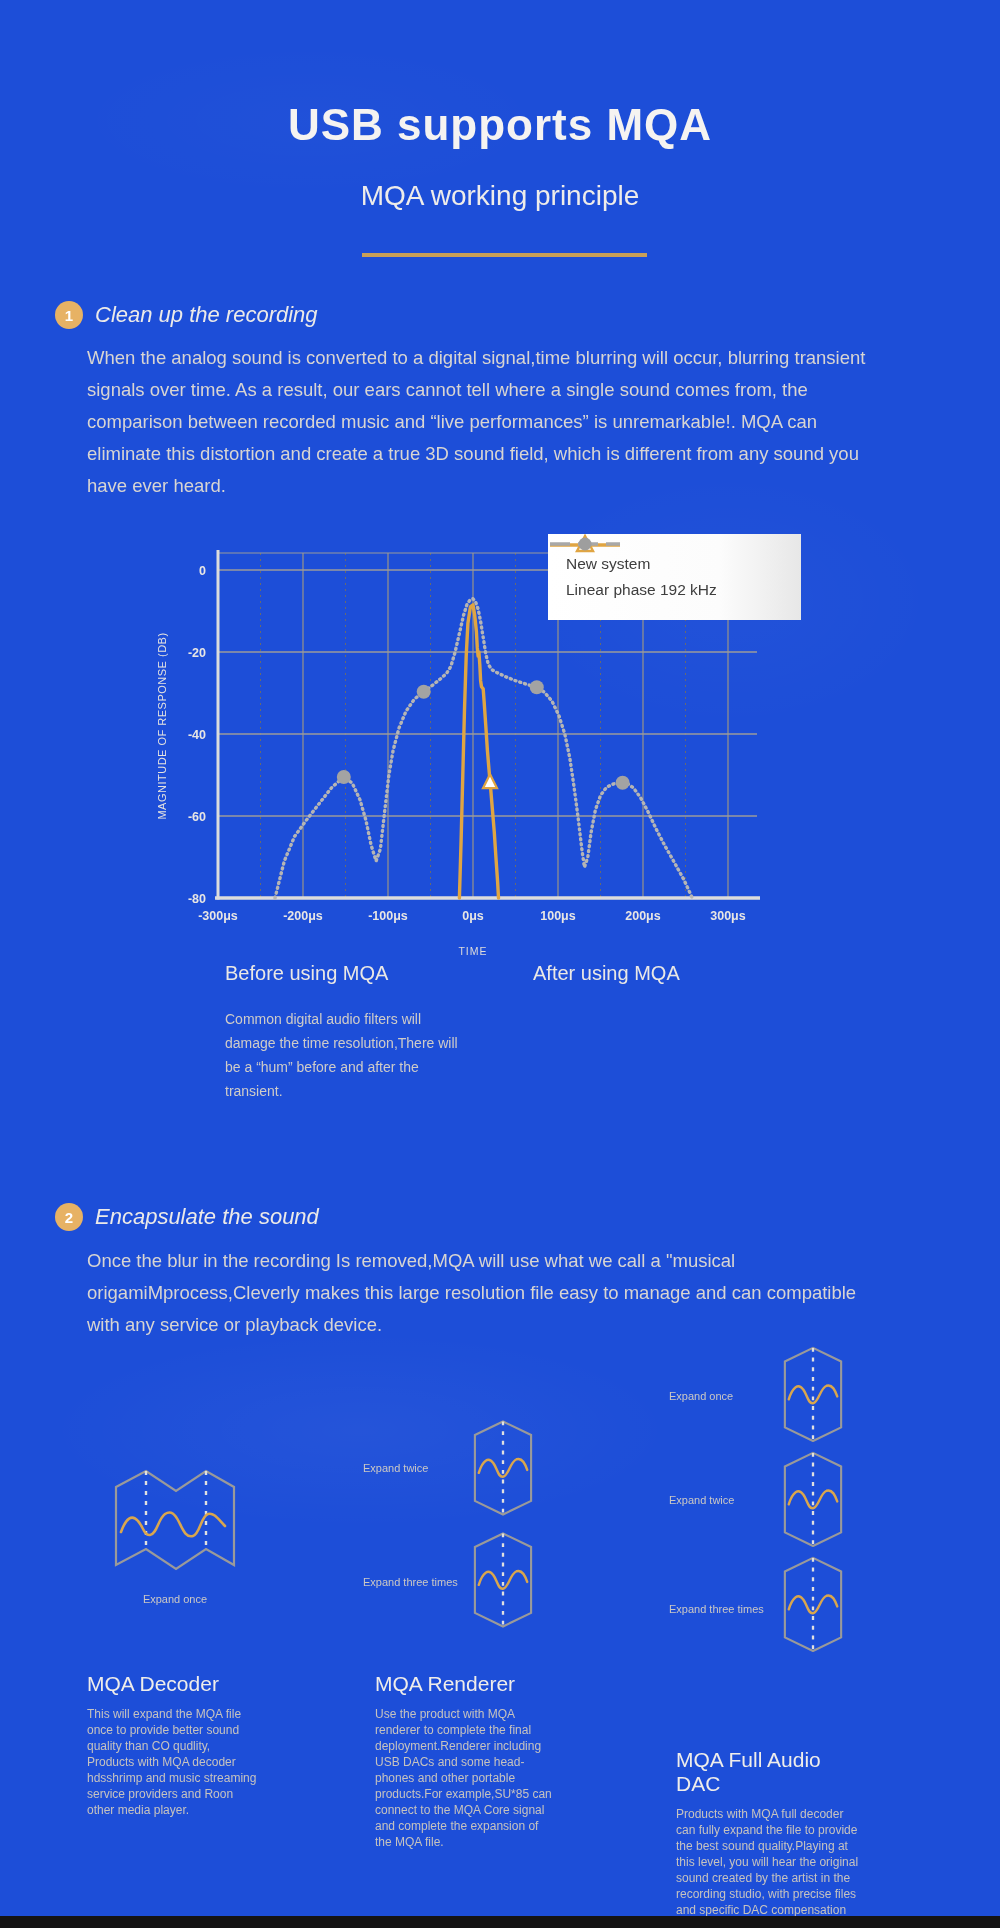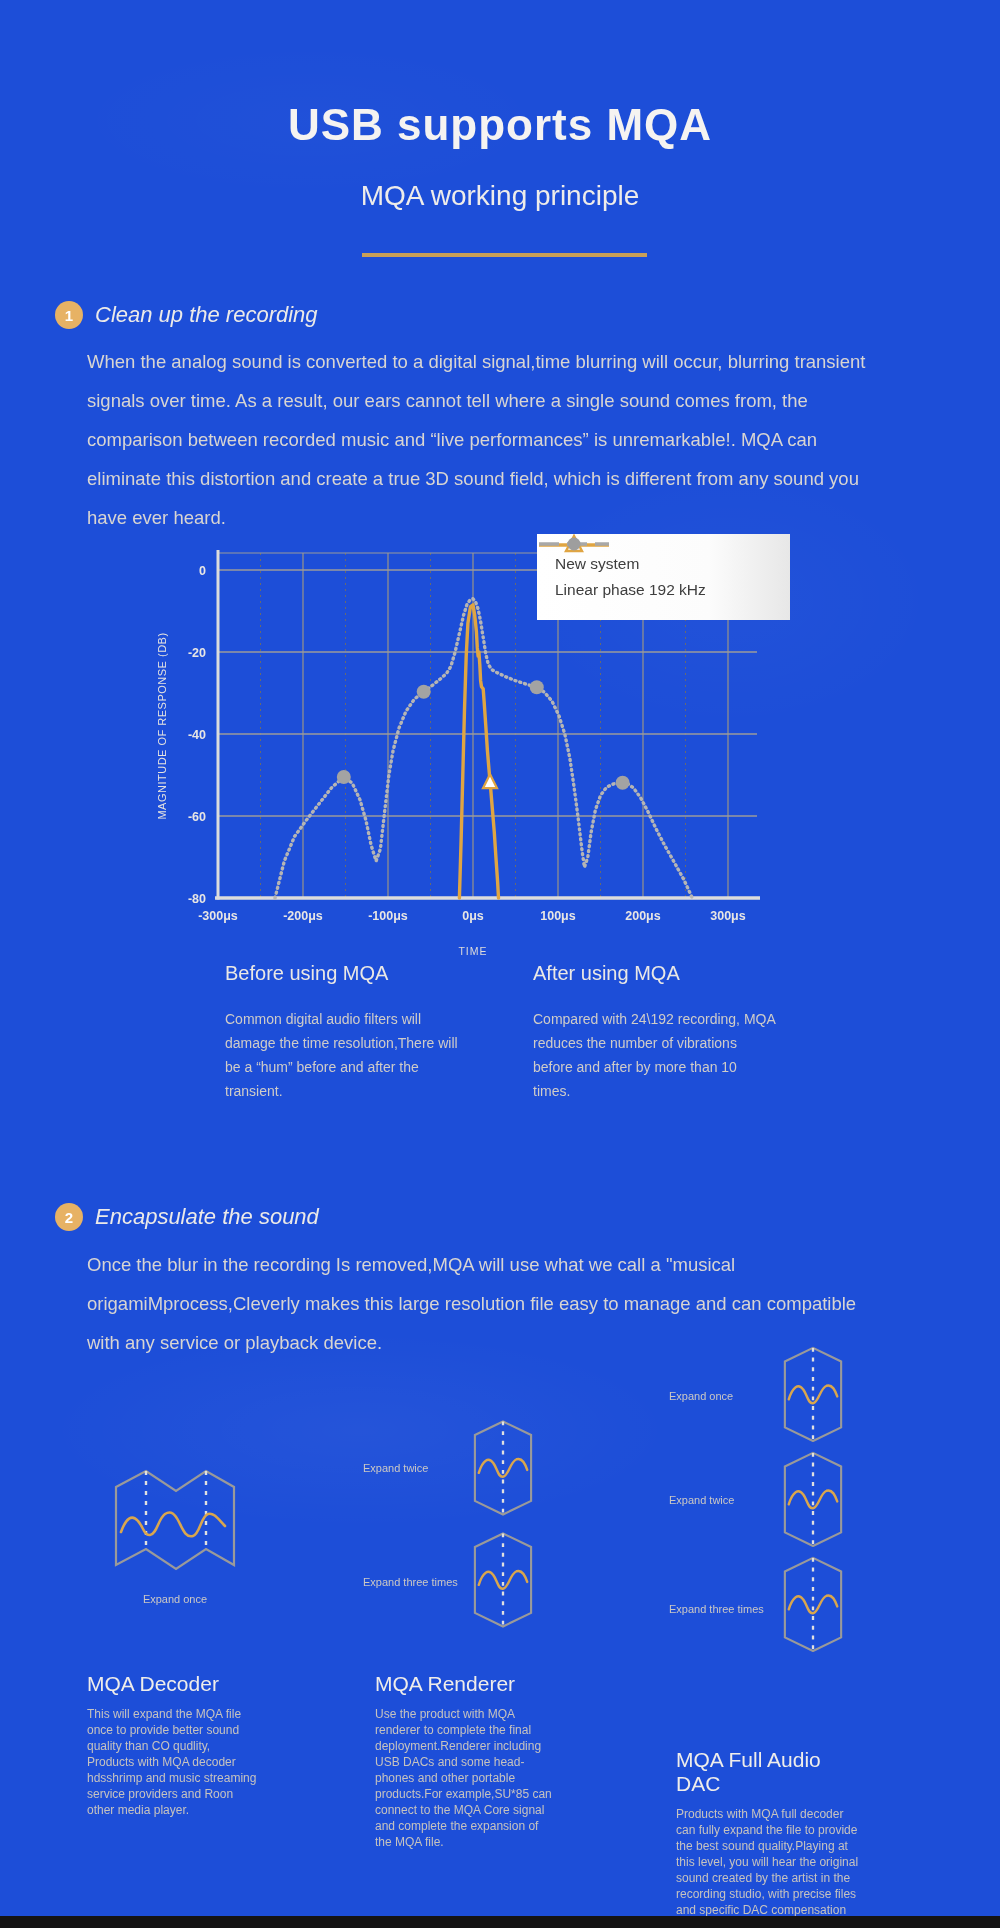--- a/index.html
+++ b/index.html
@@ -11,25 +11,25 @@
   .s3{left:60px;top:40px;width:500px;height:160px;background:radial-gradient(ellipse at center,rgba(255,255,255,0.015),rgba(255,255,255,0) 70%);}
   .abs{position:absolute;}
   .page-title{left:0;top:100px;width:1000px;text-align:center;font-size:44px;font-weight:700;
               color:#f5f3f1;letter-spacing:1px;}
   .page-subtitle{left:0;top:180px;width:1000px;text-align:center;font-size:28px;font-weight:400;color:#eeeceа;color:#eeecea;}
   .accent-underline{left:362px;top:253px;width:285px;height:4px;background:#C9A058;}
   .sec-head{display:flex;align-items:center;gap:12px;}
   .badge{width:28px;height:28px;border-radius:50%;background:#E7B264;color:#fff;
          font-size:15px;font-weight:700;display:flex;align-items:center;justify-content:center;flex:0 0 auto;}
   .sec-title{font-size:22px;font-weight:400;color:#eceae8;font-style:italic;}
-  .para{font-size:18.5px;line-height:39px;color:#d8d5d2;font-weight:400;}
+  .para{font-size:18.5px;line-height:32px;color:#d8d5d2;font-weight:400;}
   
   .chart-wrap{left:0;top:530px;width:1000px;height:440px;}
   .chart-wrap svg{position:absolute;left:0;top:0;}
-  .legend{position:absolute;left:537px;top:4px;width:253px;height:86px;
+  .legend{position:absolute;left:548px;top:4px;width:253px;height:86px;
           background:linear-gradient(90deg,#ffffff 0%,#fcfcfc 68%,#e7e7e7 100%);
           display:flex;flex-direction:column;justify-content:center;gap:4px;padding-left:18px;box-sizing:border-box;}
   .legend-row{display:flex;align-items:center;gap:10px;height:22px;}
   .legend-label{font-size:15.5px;color:#3e3e3e;font-weight:400;white-space:nowrap;}
   .time-label{left:428px;top:945px;width:90px;text-align:center;font-size:10.5px;letter-spacing:1px;color:#dedcda;}
   .note-head{font-size:20px;font-weight:400;color:#eae8e5;}
   .note-body{font-size:14px;line-height:24px;color:#cfccc8;margin-top:22px;}
   
   .expand-label{font-size:11px;color:#cbc8c4;white-space:nowrap;}
   .col-title{font-size:21px;font-weight:400;color:#efedea;}
@@ -119,21 +119,20 @@
     </div>
   </div>
   <div class="abs time-label">TIME</div>
 
   <div class="abs" style="left:205px;top:962px;width:235px;margin-left:20px;">
     <div class="note-head">Before using MQA</div>
     <div class="note-body">Common digital audio filters will damage the time resolution,There will be a “hum” before and after the transient.</div>
   </div>
   <div class="abs" style="left:533px;top:962px;width:245px;">
     <div class="note-head">After using MQA</div>
-    <div class="note-body">Compared with 24\192 recording, MQA reduces the number of vibrations before and after by more than 10 times.</div>
   </div>
 
   <div class="abs sec-head" style="left:55px;top:1203px;">
     <div class="badge">2</div>
     <div class="sec-title">Encapsulate the sound</div>
   </div>
   <div class="abs para" style="left:87px;top:1245px;width:800px;">Once the blur in the recording Is removed,MQA will use what we call a "musical origamiMprocess,Cleverly makes this large resolution file easy to manage and can compatible with any service or playback device.</div>
 
   <svg class="abs" style="left:113px;top:1464px;" width="124" height="120" viewBox="0 0 124 120">
     <path d="M3,23 L33,7 L63,27 L93,7 L121,23 L121,101 L93,85 L63,105 L33,85 L3,101 Z" fill="none" stroke="#9a9a9a" stroke-width="2.2"></path>

